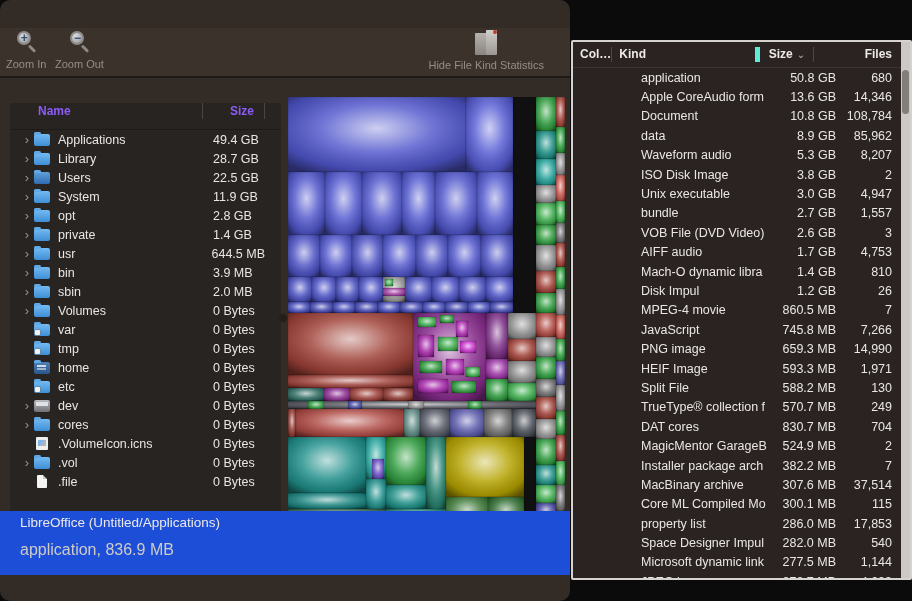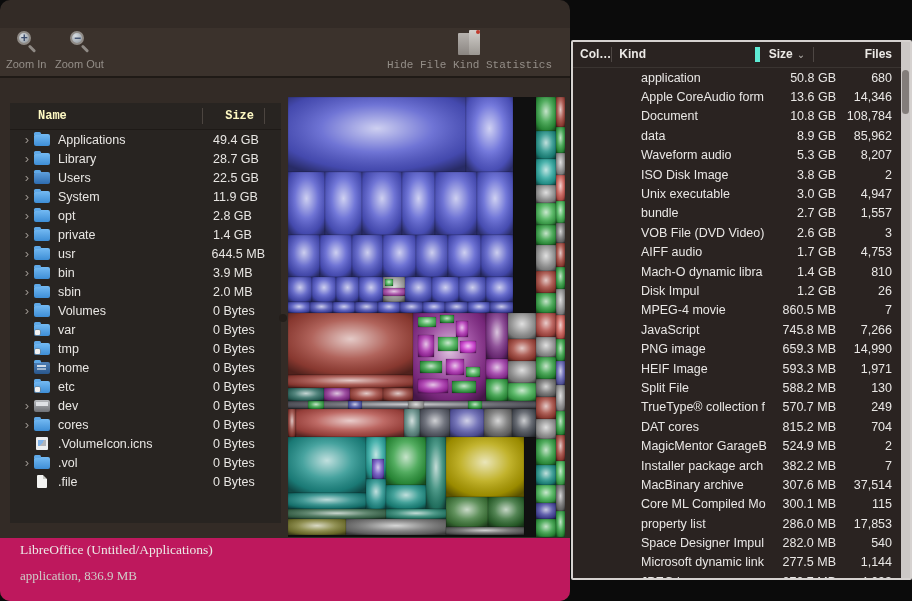--- a/index.html
+++ b/index.html
@@ -29,22 +29,22 @@
     color:#3a4a6a;font-size:12px;font-weight:bold;line-height:1;}
   .mag .handle{position:absolute;left:15px;top:14px;width:9px;height:2.5px;background:#8f8a85;
     transform:rotate(45deg);transform-origin:left center;border-radius:2px;}
   .cab{position:relative;width:26px;height:28px;}
   .cab .p1{position:absolute;left:2px;top:4px;width:12px;height:22px;background:linear-gradient(180deg,#b6b2ae,#8a8581);border-radius:1px;}
   .cab .p2{position:absolute;left:13px;top:1px;width:11px;height:25px;background:linear-gradient(180deg,#d2cfcb,#9b9792);border-radius:1px;}
   .cab .dot{position:absolute;right:2px;top:1px;width:4px;height:4px;border-radius:50%;background:#c0392b;}
   
   .content{position:absolute;left:0;top:80px;width:100%;height:457px;background:#332b26;}
   .file-table{position:absolute;left:10px;top:23px;width:271px;height:420px;background:#282421;}
-  .ft-header{display:flex;height:27px;align-items:center;border-bottom:1px solid #1e1a17;
-    color:#fef9c3;font-size:12px;font-weight:bold;font-family:Liberation Mono, monospace;}
+  .ft-header{display:flex;height:27px;align-items:flex-start;border-bottom:1px solid #1e1a17;
+    color:#8b5cf6;font-size:12px;font-weight:bold;}
   .ft-header .hname{flex:0 0 193px;padding-left:28px;border-right:1px solid #4c4540;height:16px;line-height:16px;}
   .ft-header .hsize{flex:0 0 62px;text-align:right;padding-right:10px;border-right:1px solid #4c4540;height:16px;line-height:16px;}
   .frows{position:absolute;left:0;top:27px;right:0;bottom:0;overflow:hidden;}
   .frow{display:flex;align-items:center;height:19px;color:#e8e6e3;font-size:12.5px;}
   .chev{flex:0 0 14px;margin-left:10px;color:#9a948e;font-size:13px;line-height:1;text-align:center;}
   .ficon{flex:0 0 17px;height:12px;position:relative;margin-right:7px;}
   .ic-base{position:absolute;left:0;top:0;width:16px;height:12px;border-radius:2px;}
   .ic-folder .ic-base{background:linear-gradient(180deg,#74baf3,#3e8ed6);}
   .ic-folder .ic-base:before{content:"";position:absolute;left:0;top:-2px;width:7px;height:3px;border-radius:1.5px 1.5px 0 0;background:#5fa9e8;}
   .ic-link .ic-base:after{content:"";position:absolute;left:1px;bottom:1px;width:5px;height:5px;background:#f2f2f2;border-radius:1px;box-shadow:0 0 0 .5px #777;}
@@ -58,23 +58,23 @@
   .ic-icns .ic-base{left:2px;width:12px;height:13px;top:-1px;background:#eceef0;border-radius:1px;}
   .ic-icns .ic-base:after{content:"";position:absolute;left:2px;top:3px;width:8px;height:6px;background:linear-gradient(135deg,#7fb2e8 50%,#b0b4ba 50%);}
   .fname{flex:1;white-space:nowrap;overflow:hidden;}
   .fsize{flex:0 0 68px;text-align:left;padding-right:16px;white-space:nowrap;}
   
   .splitter{position:absolute;left:278px;top:0;width:10px;height:457px;}
   .dimple{position:absolute;left:1px;top:234px;width:8px;height:8px;border-radius:50%;background:#241e1a;}
   
   .treemap{position:absolute;left:288px;top:17px;width:277px;height:440px;background:#101010;}
   
-  .statusbar{position:absolute;left:0;top:538px;width:100%;height:64px;background:#be185d;color:#ece9e6;font-family:Liberation Serif, serif;}
+  .statusbar{position:absolute;left:0;top:511px;width:100%;height:64px;background:#1d4ed8;color:#ece9e6;}
   .st1{position:absolute;left:20px;top:4px;font-size:13.5px;}
-  .st2{position:absolute;left:20px;top:30px;font-size:13px;color:#cfccc8;}
+  .st2{position:absolute;left:20px;top:30px;font-size:16px;color:#cfccc8;}
   
   .drawer{position:absolute;left:571px;top:40px;width:341px;height:540px;background:#2a2321;
     border:2px solid #d6d2d0;border-radius:2px;overflow:hidden;}
   .strack{position:absolute;right:0;top:0;width:9px;height:100%;background:#ccc8c6;}
   .sthumb{position:absolute;right:1px;top:28px;width:7px;height:44px;border-radius:4px;background:#837d7a;}
   .shead{position:absolute;left:0;top:0;right:9px;height:26px;display:flex;align-items:center;
     color:#ece9e6;font-size:12px;font-weight:bold;border-bottom:1px solid #3a3431;}
   .shc{height:15px;line-height:15px;}
   .shc.c1{flex:0 0 36px;padding-left:7px;border-right:1px solid #4e4744;}
   .shc.c2{flex:0 0 148px;padding-left:7px;border-right:5px solid #5eead4;}
@@ -111,21 +111,21 @@
         </span>
       <span class="lbl">Zoom In</span>
     </div>
     <div class="tbtn" style="left:55px;top:2px;">
       <span class="mag">
           <span class="lens">−</span>
           <span class="handle"></span>
         </span>
       <span class="lbl">Zoom Out</span>
     </div>
-    <div class="tbtn" style="right:18px;top:1px;font-family:Liberation Mono, monospace;">
+    <div class="tbtn" style="right:26px;top:1px;">
       <span class="cab">
           <span class="p1"></span>
           <span class="p2"></span>
           <span class="dot"></span>
         </span>
       <span class="lbl">Hide File Kind Statistics</span>
     </div>
   </div>
 
   <div class="content">
@@ -718,21 +718,21 @@
   <div class="srow">
     <span class="sw-cell"><span class="swatch" style="background: radial-gradient(70% 75% at 45% 42%, rgba(255, 255, 255, 0.85), rgba(255, 255, 255, 0.15) 60%, rgba(0, 0, 0, 0.25) 100%), rgb(170, 167, 165);"></span></span>
     <span class="skind">TrueType® collection f</span>
     <span class="ssize">570.7 MB</span>
     <span class="sfiles">249</span>
   </div>
 
   <div class="srow">
     <span class="sw-cell"><span class="swatch" style="background: radial-gradient(70% 75% at 45% 42%, rgba(255, 255, 255, 0.85), rgba(255, 255, 255, 0.15) 60%, rgba(0, 0, 0, 0.25) 100%), rgb(170, 167, 165);"></span></span>
     <span class="skind">DAT cores</span>
-    <span class="ssize">815.2 MB</span>
+    <span class="ssize">830.7 MB</span>
     <span class="sfiles">704</span>
   </div>
 
   <div class="srow">
     <span class="sw-cell"><span class="swatch" style="background: radial-gradient(70% 75% at 45% 42%, rgba(255, 255, 255, 0.85), rgba(255, 255, 255, 0.15) 60%, rgba(0, 0, 0, 0.25) 100%), rgb(170, 167, 165);"></span></span>
     <span class="skind">MagicMentor GarageB</span>
     <span class="ssize">524.9 MB</span>
     <span class="sfiles">2</span>
   </div>
 

